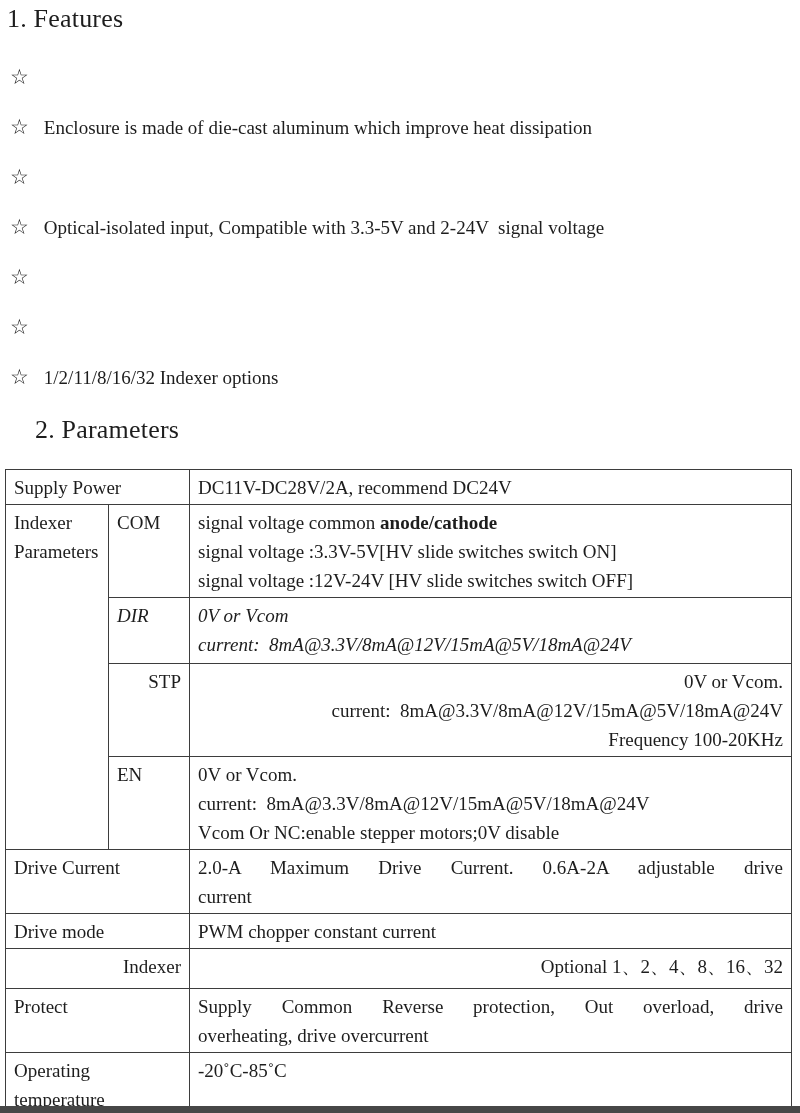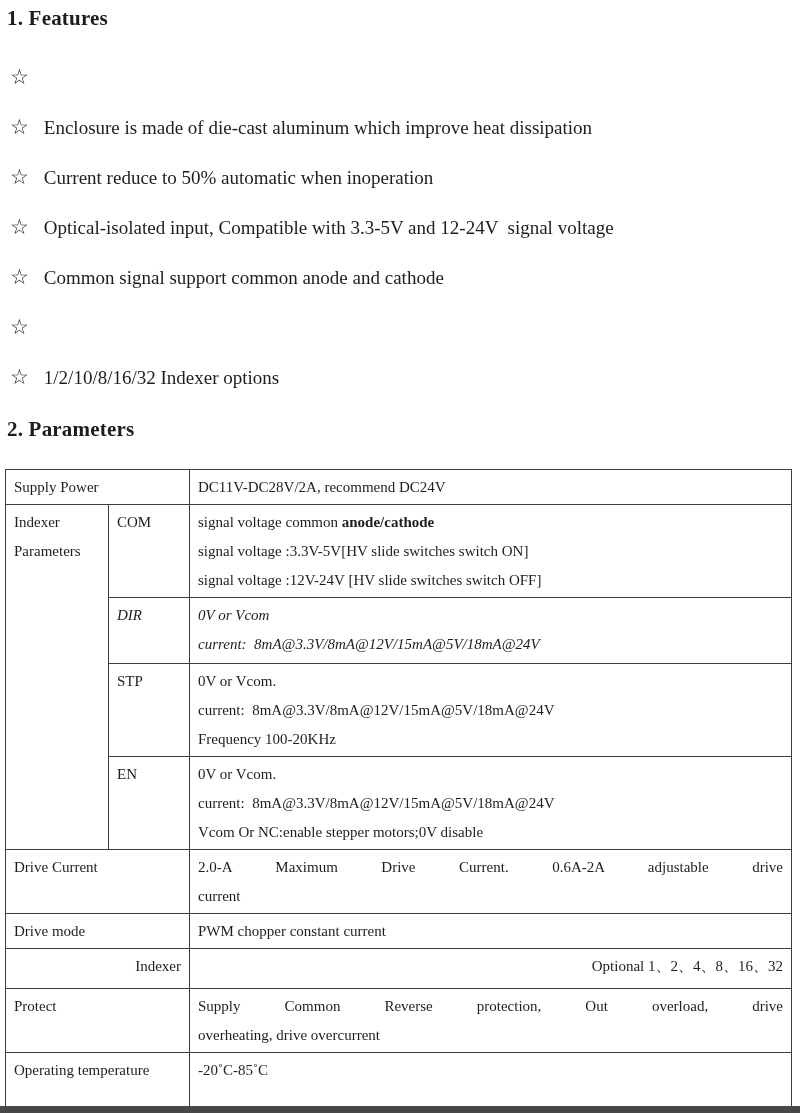--- a/index.html
+++ b/index.html
@@ -7,26 +7,26 @@
   body {
     background:#ffffff;
     color:#1d1d1d;
     font-family:"Liberation Serif", "DejaVu Serif", serif;
     position:relative;
     overflow:hidden;
   }
   .page { padding:6px 8px 0 7px; position:relative; }
 
   .section-heading {
-    font-size:21px;
-    font-weight:bold;
+    font-size:26px;
+    font-weight:normal;
     line-height:25px;
     letter-spacing:0.2px;
   }
-  .heading-parameters { margin-top:8px; }
+  .heading-parameters { margin-top:8px;margin-left:28px; }
 
   ul.features {
     list-style:none;
     margin-top:36px;
   }
   ul.features li {
     display:flex;
     align-items:flex-start;
     gap:15px;
     margin-bottom:29px;
@@ -44,30 +44,30 @@
   table.ptable {
     border-collapse:collapse;
     table-layout:fixed;
     width:786px;
     margin:27px 0 0 -2px;
   }
   table.ptable td {
     border:1.5px solid #3d3d3d;
     vertical-align:top;
     padding:3px 8px 2px 8px;
-    font-size:15px;
+    font-size:19px;
     line-height:29px;
   }
   .cell-line { white-space:pre-wrap; }
   .jline { text-align:justify; text-align-last:justify; }
 
   .r-supply td { height:35px; }
   .r-com td    { height:89px; }
   .r-dir td    { height:66px;font-style:italic; }
-  .r-stp td    { height:90px; }
+  .r-stp td    { height:90px;text-align:right; }
   .r-en td     { height:89px;margin-top:13px; }
   .r-dc td     { height:62px; }
   .r-dm td     { height:35px; }
   .r-ind td    { height:40px;text-align:right; }
   .r-prot td   { height:60px; }
   .r-ot td     { height:62px; }
 
   td.span-label { padding-top:30px; }
 
   .bottom-edge {
@@ -87,36 +87,34 @@
   <ul class="features">
     <li>
       <span class="star">☆</span>
     </li>
     <li>
       <span class="star">☆</span>
       <span>Enclosure is made of die-cast aluminum which improve heat dissipation</span>
     </li>
     <li>
       <span class="star">☆</span>
-      <span>Current reduce to 50% automatic when inoperation</span>
-    </li>
-    <li>
-      <span class="star">☆</span>
-      <span>Optical-isolated input, Compatible with 3.3-5V and 12-24V  signal voltage</span>
-    </li>
-    <li>
-      <span class="star">☆</span>
-      <span>Common signal support common anode and cathode</span>
-    </li>
-    <li>
-      <span class="star">☆</span>
-    </li>
-    <li>
-      <span class="star">☆</span>
-      <span>1/2/10/8/16/32 Indexer options</span>
+    </li>
+    <li>
+      <span class="star">☆</span>
+      <span>Optical-isolated input, Compatible with 3.3-5V and 2-24V  signal voltage</span>
+    </li>
+    <li>
+      <span class="star">☆</span>
+    </li>
+    <li>
+      <span class="star">☆</span>
+    </li>
+    <li>
+      <span class="star">☆</span>
+      <span>1/2/11/8/16/32 Indexer options</span>
     </li>
   </ul>
 
   <div class="section-heading heading-parameters">2. Parameters</div>
 
   <table class="ptable">
     <colgroup>
       <col style="width:103px">
       <col style="width:81px">
       <col style="width:602px">

